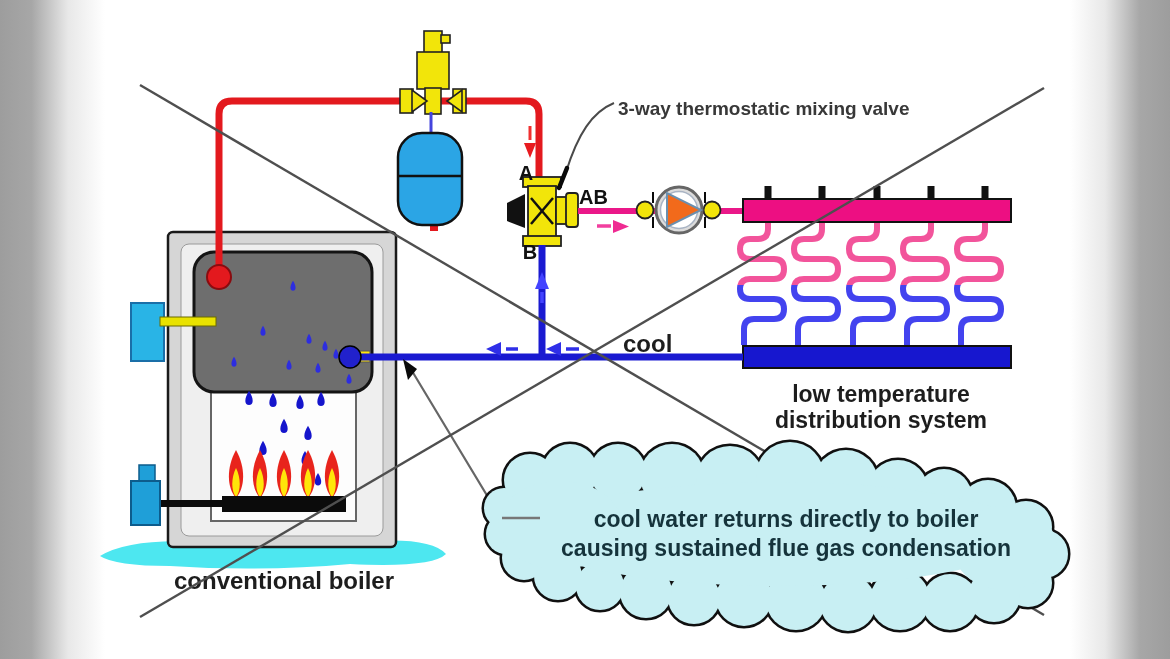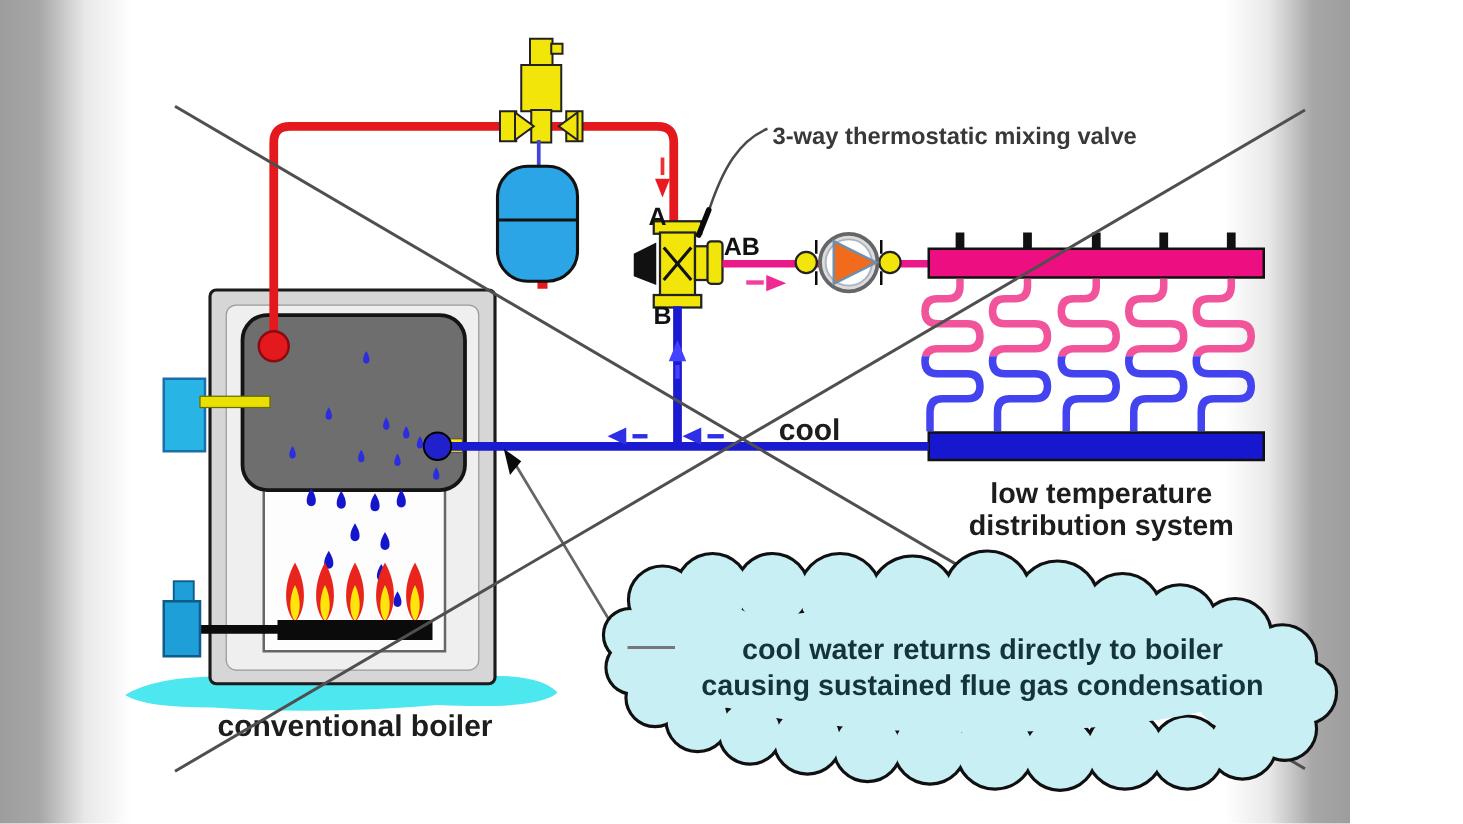--- a/index.html
+++ b/index.html
@@ -1,16 +1,16 @@
 <!DOCTYPE html>
 <html><head>
 <meta charset="utf-8">
 <style>
   html,body{margin:0;padding:0;background:#fff;}
-  .stage{position:relative;width:1080px;height:659px;overflow:hidden;background:#ffffff;
+  .stage{position:relative;width:1170px;height:659px;overflow:hidden;background:#ffffff;
          font-family:"Liberation Sans",sans-serif;}
   .edge{position:absolute;top:0;height:100%;pointer-events:none;}
   .edge-left{left:0;width:105px;
     background:linear-gradient(90deg,#9d9d9d 0%,#a7a7a7 30%,rgba(220,220,220,.65) 65%,rgba(255,255,255,0) 100%);}
   .edge-right{right:0;width:100px;
     background:linear-gradient(270deg,#9d9d9d 0%,#a7a7a7 30%,rgba(220,220,220,.65) 65%,rgba(255,255,255,0) 100%);}
   svg{position:absolute;left:0;top:0;}
   svg text{font-family:"Liberation Sans",sans-serif;}
   .lbl{fill:#1d1d1d;font-weight:600;}
   .portlbl{fill:#111;font-weight:700;font-size:20px;}

